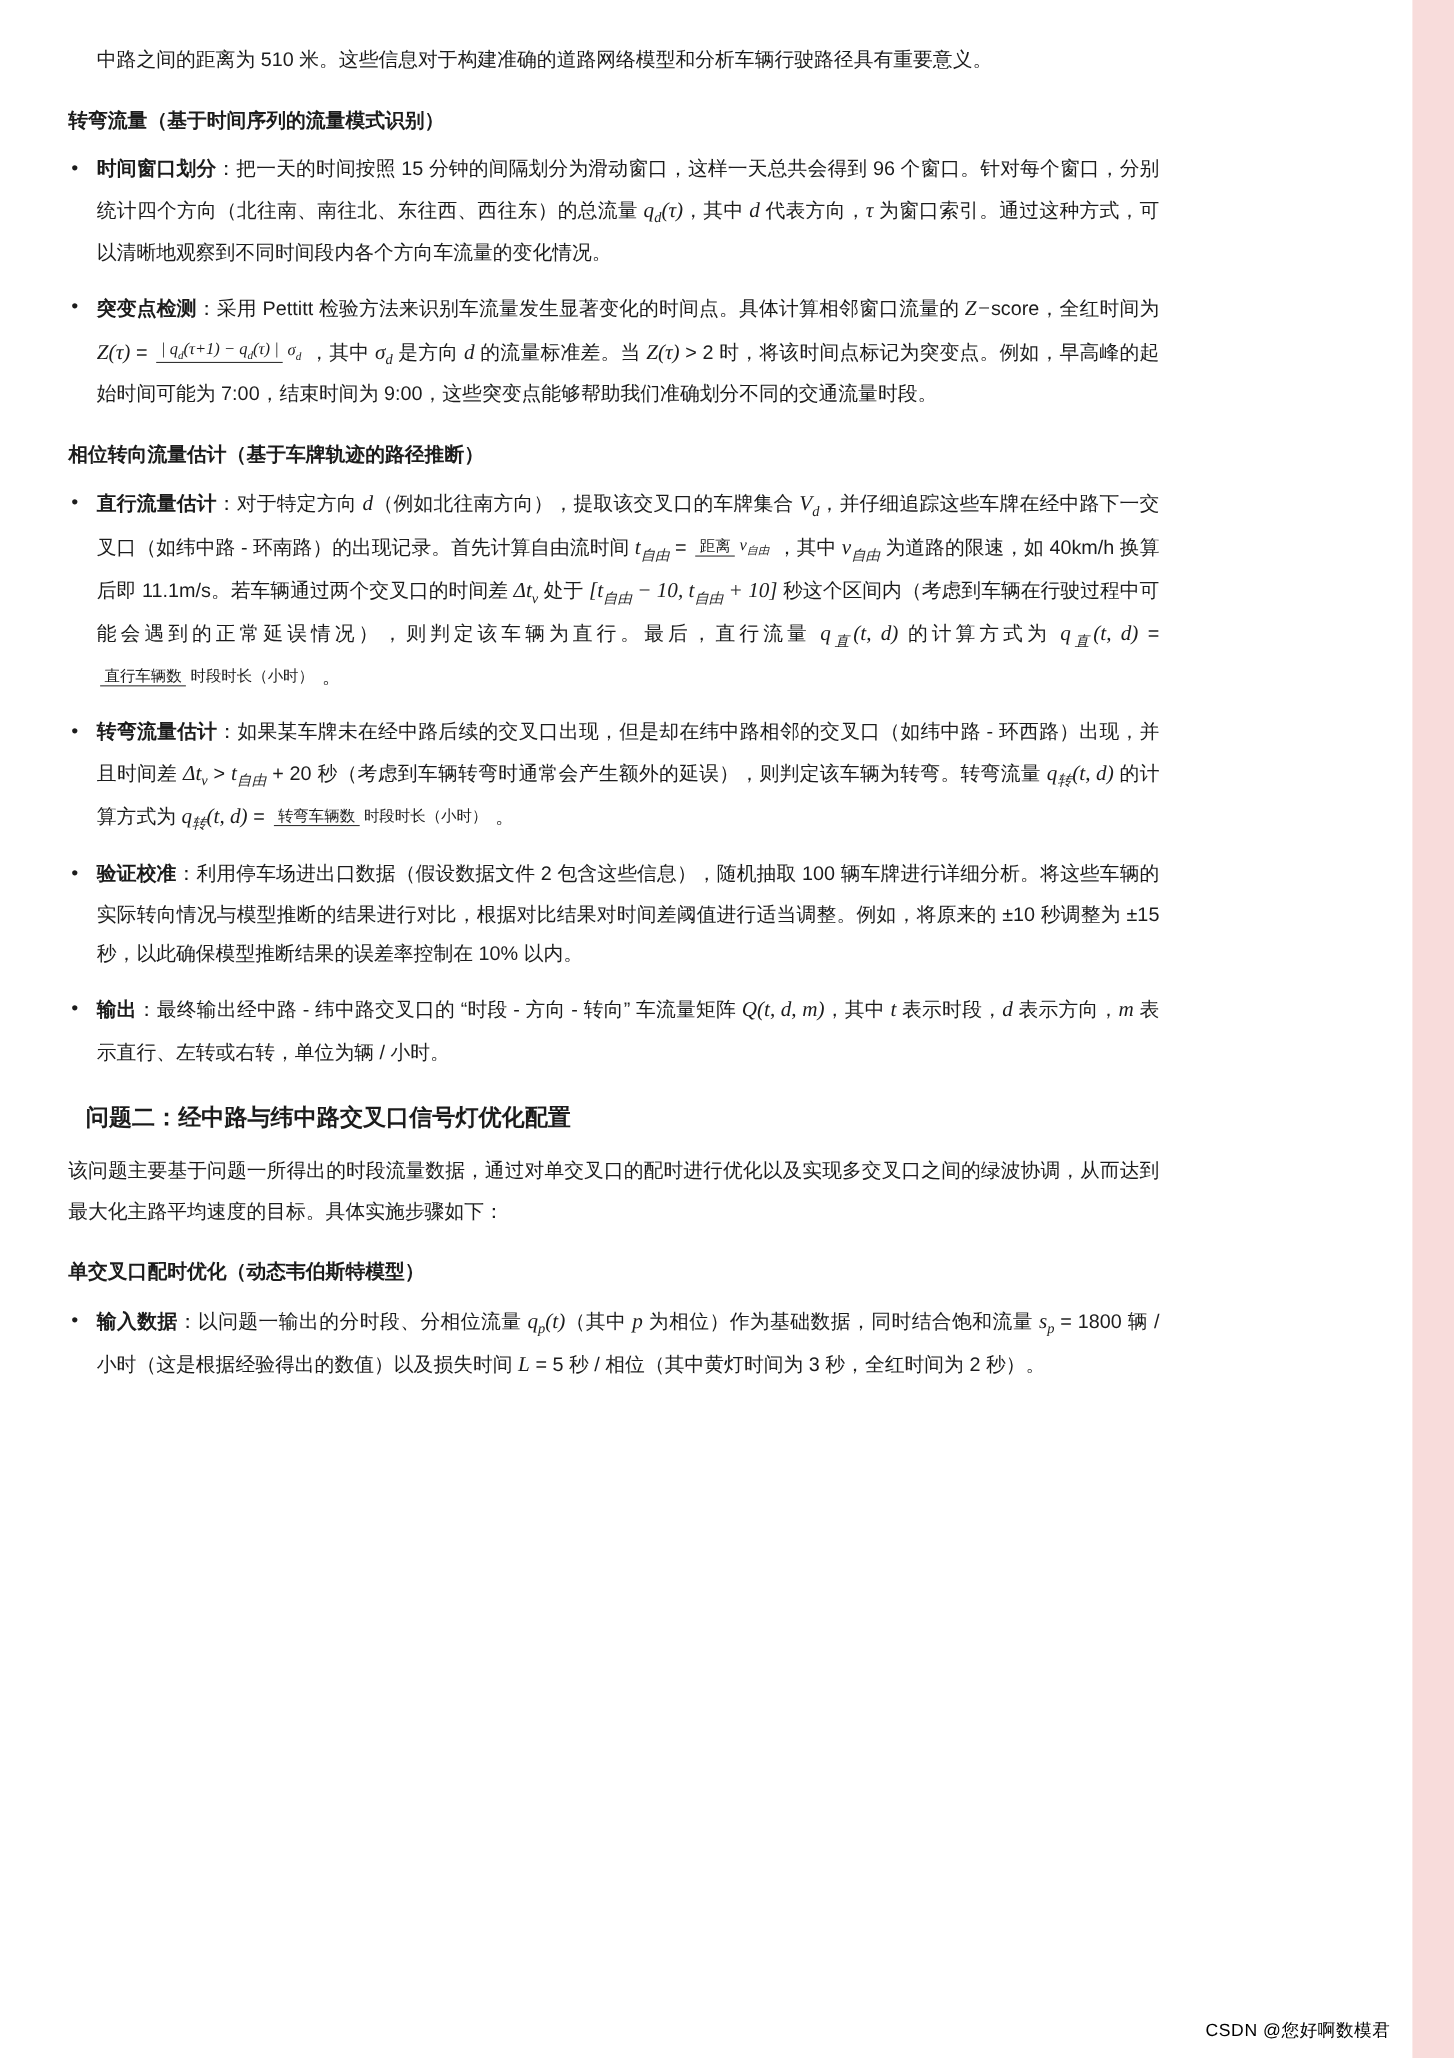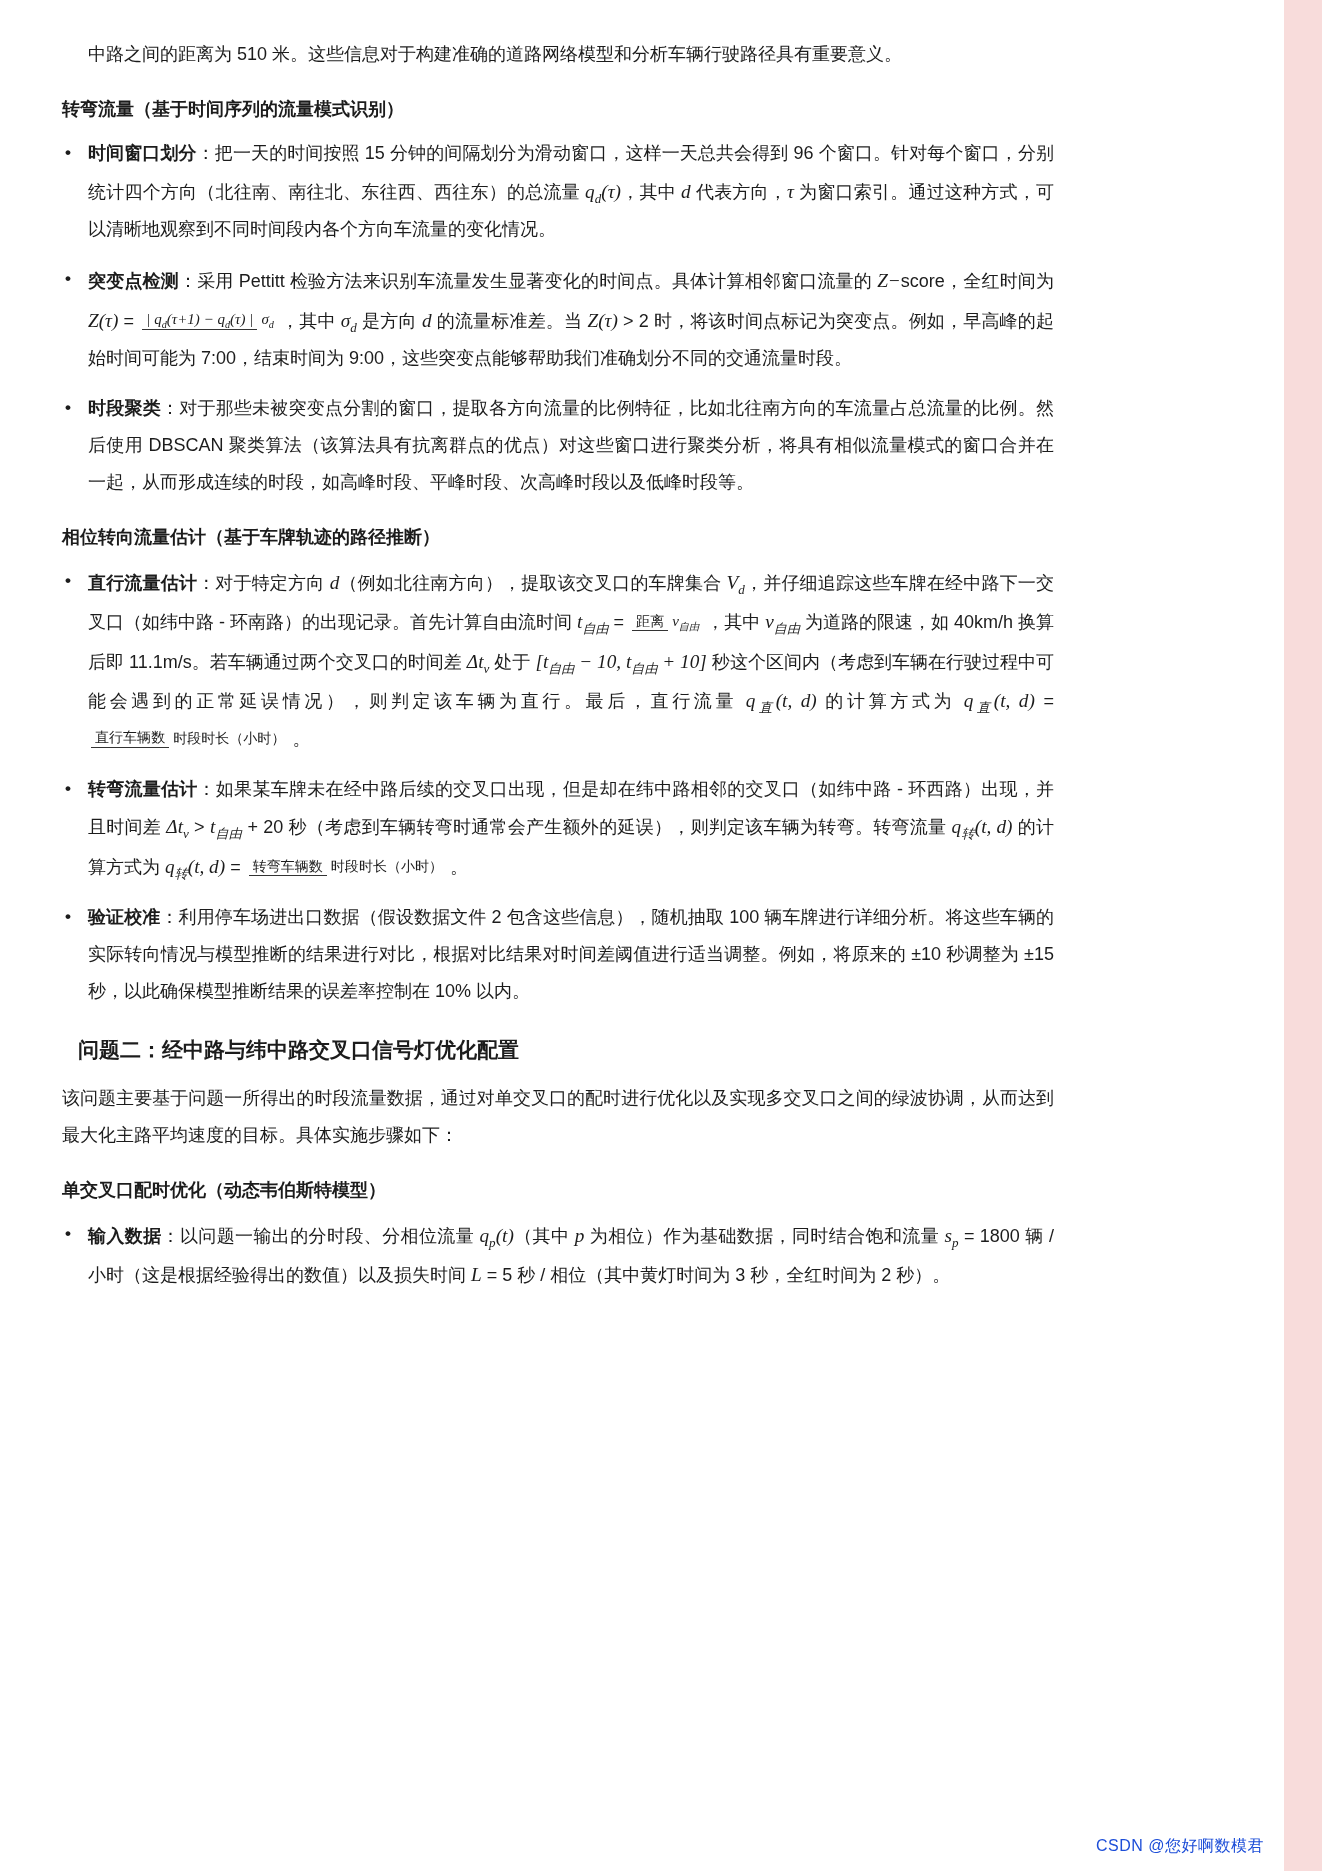--- a/index.html
+++ b/index.html
@@ -54,40 +54,40 @@
 
 <div id="doc-root">
     <div class="para indent"><span>中路之间的距离为 510 米。这些信息对于构建准确的道路网络模型和分析车辆行驶路径具有重要意义。</span></div>
     <div class="h3"><span>转弯流量（基于时间序列的流量模式识别）</span></div>
     <ul class="blist">
       <li class="bitem"><span class="seg-bold">时间窗口划分</span><span>：把一天的时间按照 15 分钟的间隔划分为滑动窗口，这样一天总共会得到 96 个窗口。针对每个窗口，分别统计四个方向（北往南、南往北、东往西、西往东）的总流量 </span><span class="seg-math">q<sub>d</sub></span><span class="seg-math">(τ)</span><span>，其中 </span><span class="seg-math">d</span><span> 代表方向，</span><span class="seg-math">τ</span><span> 为窗口索引。通过这种方式，可以清晰地观察到不同时间段内各个方向车流量的变化情况。</span></li>
       <li class="bitem"><span class="seg-bold">突变点检测</span><span>：采用 Pettitt 检验方法来识别车流量发生显著变化的时间点。具体计算相邻窗口流量的 </span><span class="seg-math">Z−</span><span>score，全红时间为 </span><span class="seg-math">Z(τ)</span><span> = </span><span class="frac">
           <span class="frac-n"><span class="seg-math">| q<sub>d</sub></span><span class="seg-math">(τ+1) − q<sub>d</sub></span><span class="seg-math">(τ) |</span></span>
           <span class="frac-d"><span class="seg-math">σ<sub>d</sub></span></span>
         </span><span>，其中 </span><span class="seg-math">σ<sub>d</sub></span><span> 是方向 </span><span class="seg-math">d</span><span> 的流量标准差。当 </span><span class="seg-math">Z(τ)</span><span> &gt; 2 时，将该时间点标记为突变点。例如，早高峰的起始时间可能为 7:00，结束时间为 9:00，这些突变点能够帮助我们准确划分不同的交通流量时段。</span></li>
-      <li class="bitem"><span class="seg-bold">时段聚类</span><span>：对于那些未被突变点分割的窗口，提取各方向流量的比例特征，比如北往南方向的车流量占总流量的比例。然后使用 DBSCAN 聚类算法（该算法具有抗离群点的优点）对这些窗口进行聚类分析，将具有相似流量模式的窗口合并在一起，从而形成连续的时段，如高峰时段、平峰时段、次高峰时段以及低峰时段等。</span></li>
     </ul>
     <div class="h3"><span>相位转向流量估计（基于车牌轨迹的路径推断）</span></div>
     <ul class="blist">
       <li class="bitem"><span class="seg-bold">直行流量估计</span><span>：对于特定方向 </span><span class="seg-math">d</span><span>（例如北往南方向），提取该交叉口的车牌集合 </span><span class="seg-math">V<sub>d</sub></span><span>，并仔细追踪这些车牌在经中路下一交叉口（如纬中路 - 环南路）的出现记录。首先计算自由流时间 </span><span class="seg-math">t<sub>自由</sub></span><span> = </span><span class="frac">
           <span class="frac-n"><span>距离</span></span>
           <span class="frac-d"><span class="seg-math">v<sub>自由</sub></span></span>
         </span><span>，其中 </span><span class="seg-math">v<sub>自由</sub></span><span> 为道路的限速，如 40km/h 换算后即 11.1m/s。若车辆通过两个交叉口的时间差 </span><span class="seg-math">Δt<sub>v</sub></span><span> 处于 </span><span class="seg-math">[</span><span class="seg-math">t<sub>自由</sub></span><span class="seg-math"> − 10, </span><span class="seg-math">t<sub>自由</sub></span><span class="seg-math"> + 10]</span><span> 秒这个区间内（考虑到车辆在行驶过程中可能会遇到的正常延误情况），则判定该车辆为直行。最后，直行流量 </span><span class="seg-math">q<sub>直</sub></span><span class="seg-math">(t, d)</span><span> 的计算方式为 </span><span class="seg-math">q<sub>直</sub></span><span class="seg-math">(t, d)</span><span> = </span><span class="frac">
           <span class="frac-n"><span>直行车辆数</span></span>
           <span class="frac-d"><span>时段时长（小时）</span></span>
         </span><span>。</span></li>
       <li class="bitem"><span class="seg-bold">转弯流量估计</span><span>：如果某车牌未在经中路后续的交叉口出现，但是却在纬中路相邻的交叉口（如纬中路 - 环西路）出现，并且时间差 </span><span class="seg-math">Δt<sub>v</sub></span><span> &gt; </span><span class="seg-math">t<sub>自由</sub></span><span> + 20 秒（考虑到车辆转弯时通常会产生额外的延误），则判定该车辆为转弯。转弯流量 </span><span class="seg-math">q<sub>转</sub></span><span class="seg-math">(t, d)</span><span> 的计算方式为 </span><span class="seg-math">q<sub>转</sub></span><span class="seg-math">(t, d)</span><span> = </span><span class="frac">
           <span class="frac-n"><span>转弯车辆数</span></span>
           <span class="frac-d"><span>时段时长（小时）</span></span>
         </span><span>。</span></li>
       <li class="bitem"><span class="seg-bold">验证校准</span><span>：利用停车场进出口数据（假设数据文件 2 包含这些信息），随机抽取 100 辆车牌进行详细分析。将这些车辆的实际转向情况与模型推断的结果进行对比，根据对比结果对时间差阈值进行适当调整。例如，将原来的 ±10 秒调整为 ±15 秒，以此确保模型推断结果的误差率控制在 10% 以内。</span></li>
+      <li class="bitem"><span class="seg-bold">输出</span><span>：最终输出经中路 - 纬中路交叉口的 “时段 - 方向 - 转向” 车流量矩阵 </span><span class="seg-math">Q(t, d, m)</span><span>，其中 </span><span class="seg-math">t</span><span> 表示时段，</span><span class="seg-math">d</span><span> 表示方向，</span><span class="seg-math">m</span><span> 表示直行、左转或右转，单位为辆 / 小时。</span></li>
     </ul>
     <div class="h2"><span>问题二：经中路与纬中路交叉口信号灯优化配置</span></div>
     <div class="para"><span>该问题主要基于问题一所得出的时段流量数据，通过对单交叉口的配时进行优化以及实现多交叉口之间的绿波协调，从而达到最大化主路平均速度的目标。具体实施步骤如下：</span></div>
     <div class="h3"><span>单交叉口配时优化（动态韦伯斯特模型）</span></div>
     <ul class="blist">
       <li class="bitem"><span class="seg-bold">输入数据</span><span>：以问题一输出的分时段、分相位流量 </span><span class="seg-math">q<sub>p</sub></span><span class="seg-math">(t)</span><span>（其中 </span><span class="seg-math">p</span><span> 为相位）作为基础数据，同时结合饱和流量 </span><span class="seg-math">s<sub>p</sub></span><span> = 1800 辆 / 小时（这是根据经验得出的数值）以及损失时间 </span><span class="seg-math">L</span><span> = 5 秒 / 相位（其中黄灯时间为 3 秒，全红时间为 2 秒）。</span></li>
     </ul>
   </div>
 
 <div class="accent-strip" style="background: rgb(248, 220, 219);"></div>
 
-<div class="watermark" style="color: #1d4ed8;">CSDN @您好啊数模君</div>
+<div class="watermark" style="color: #000000;">CSDN @您好啊数模君</div>
 
 </body></html>

